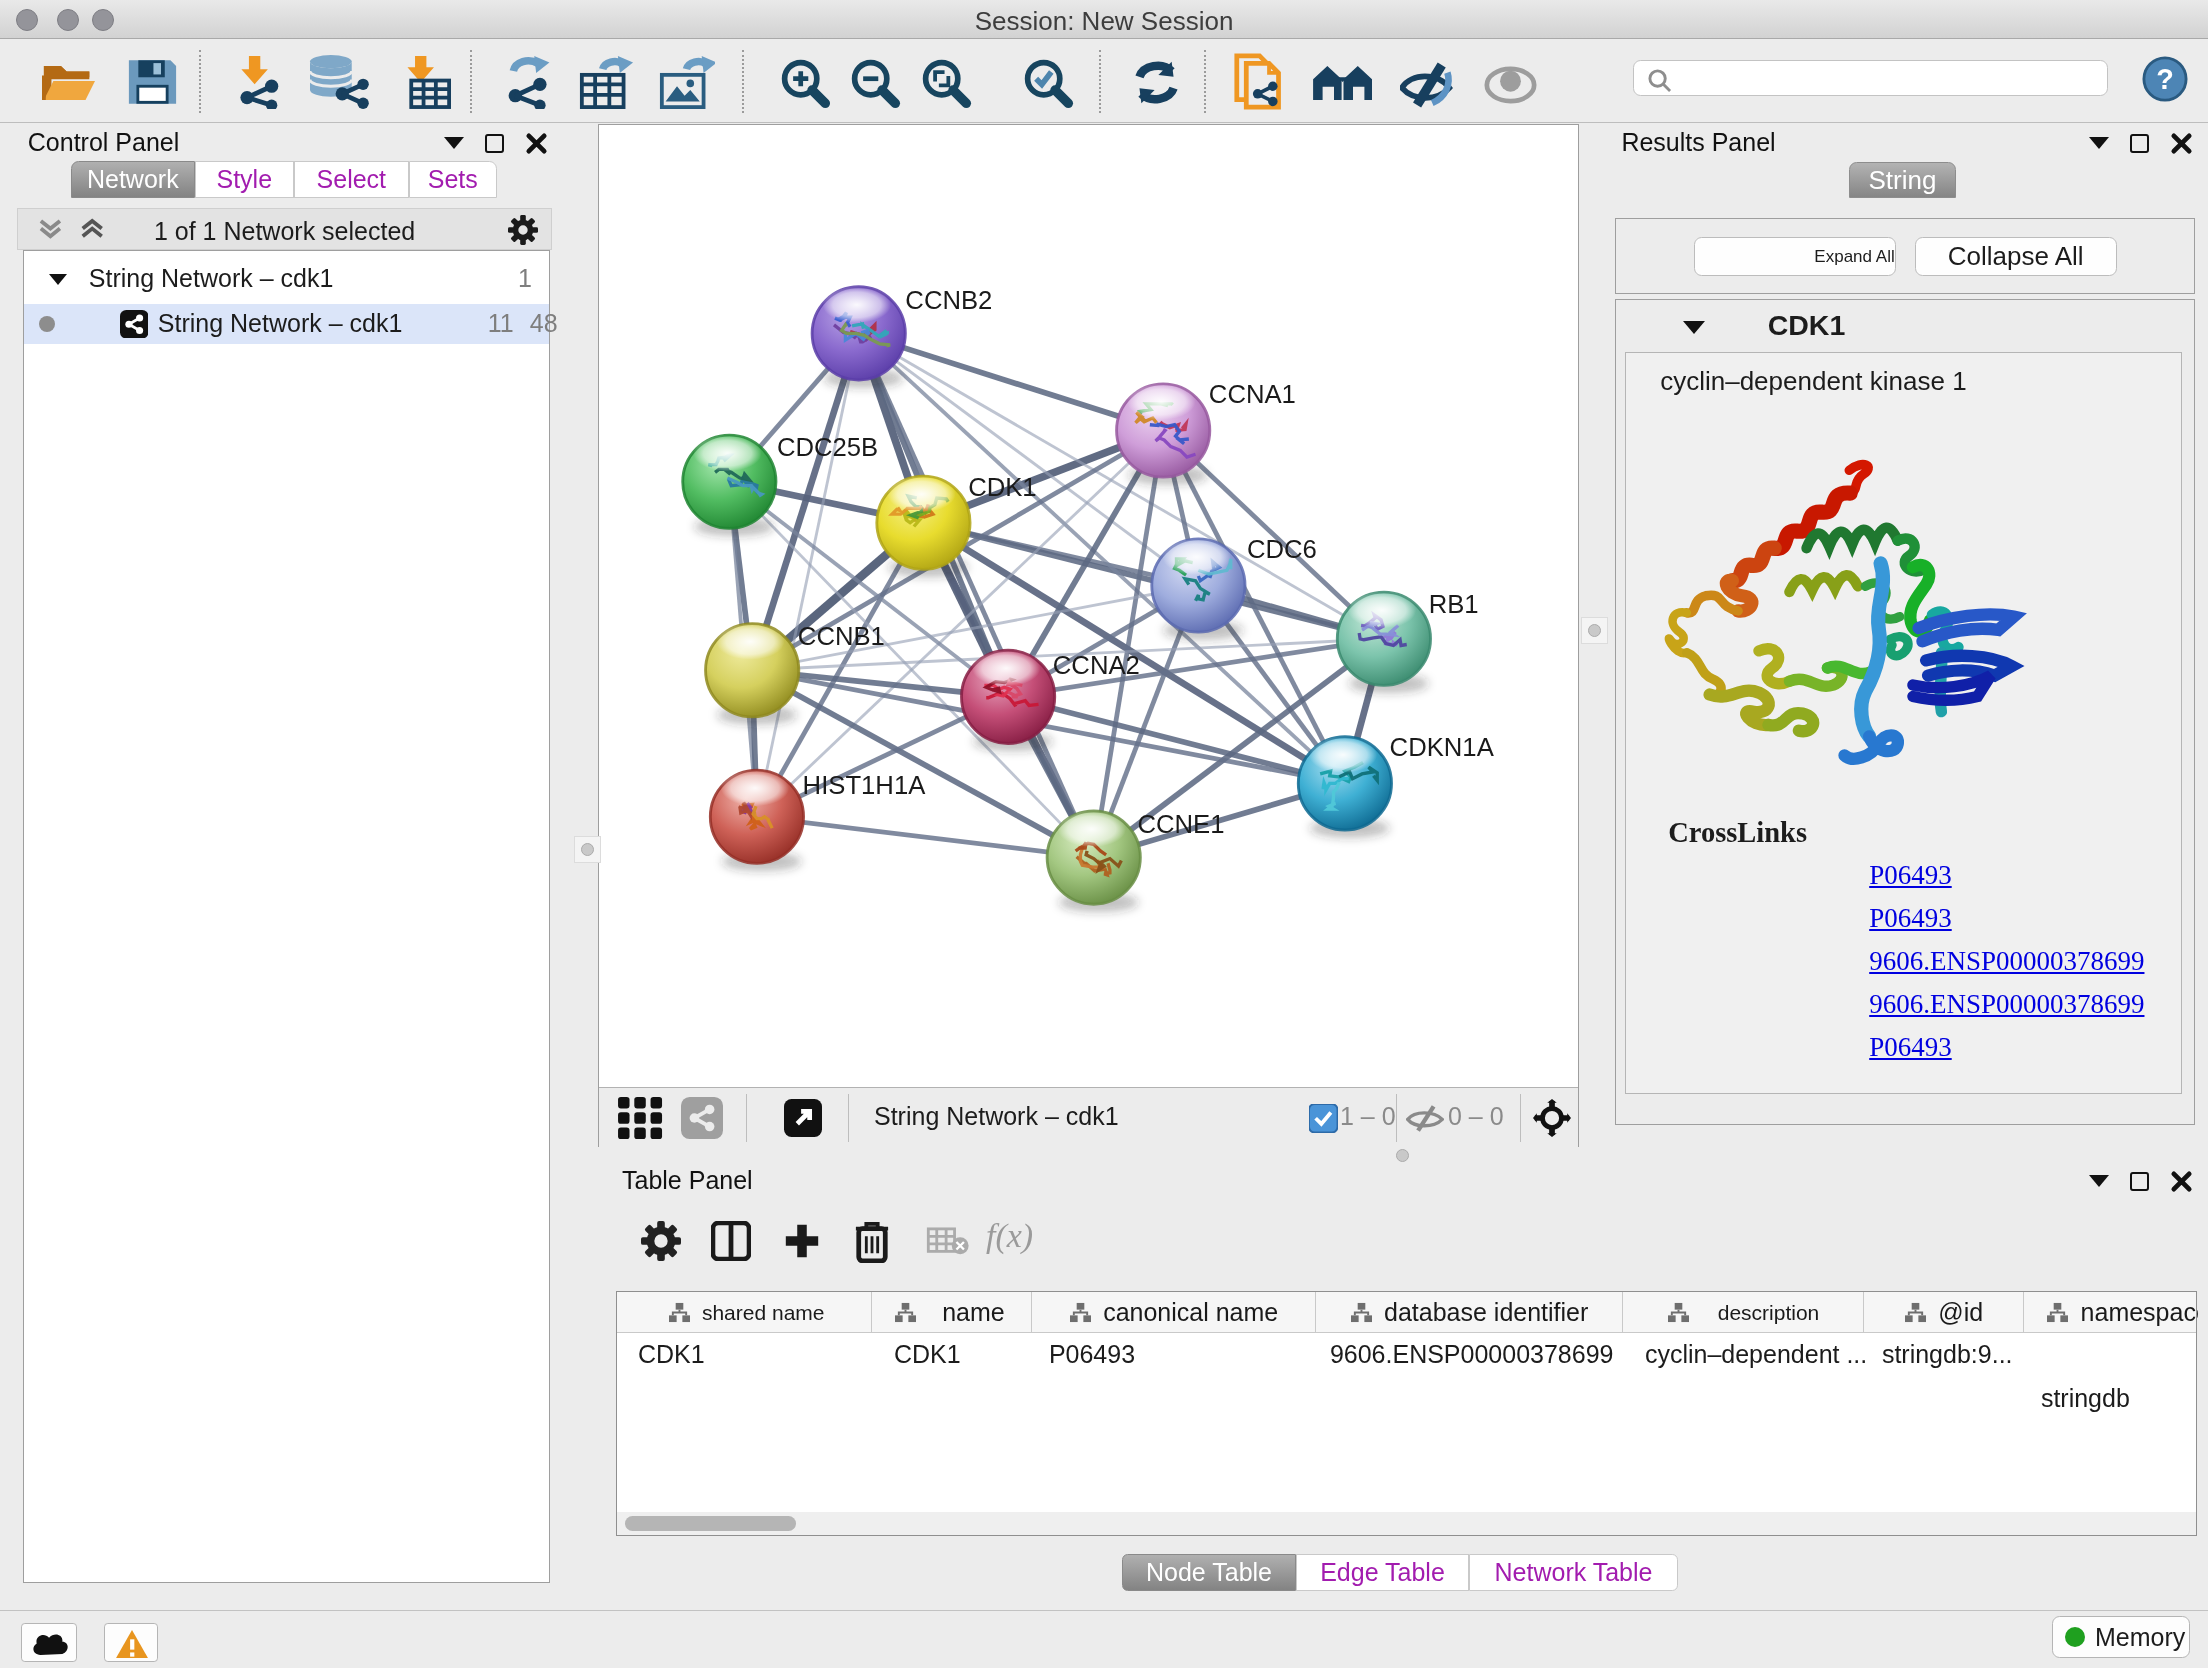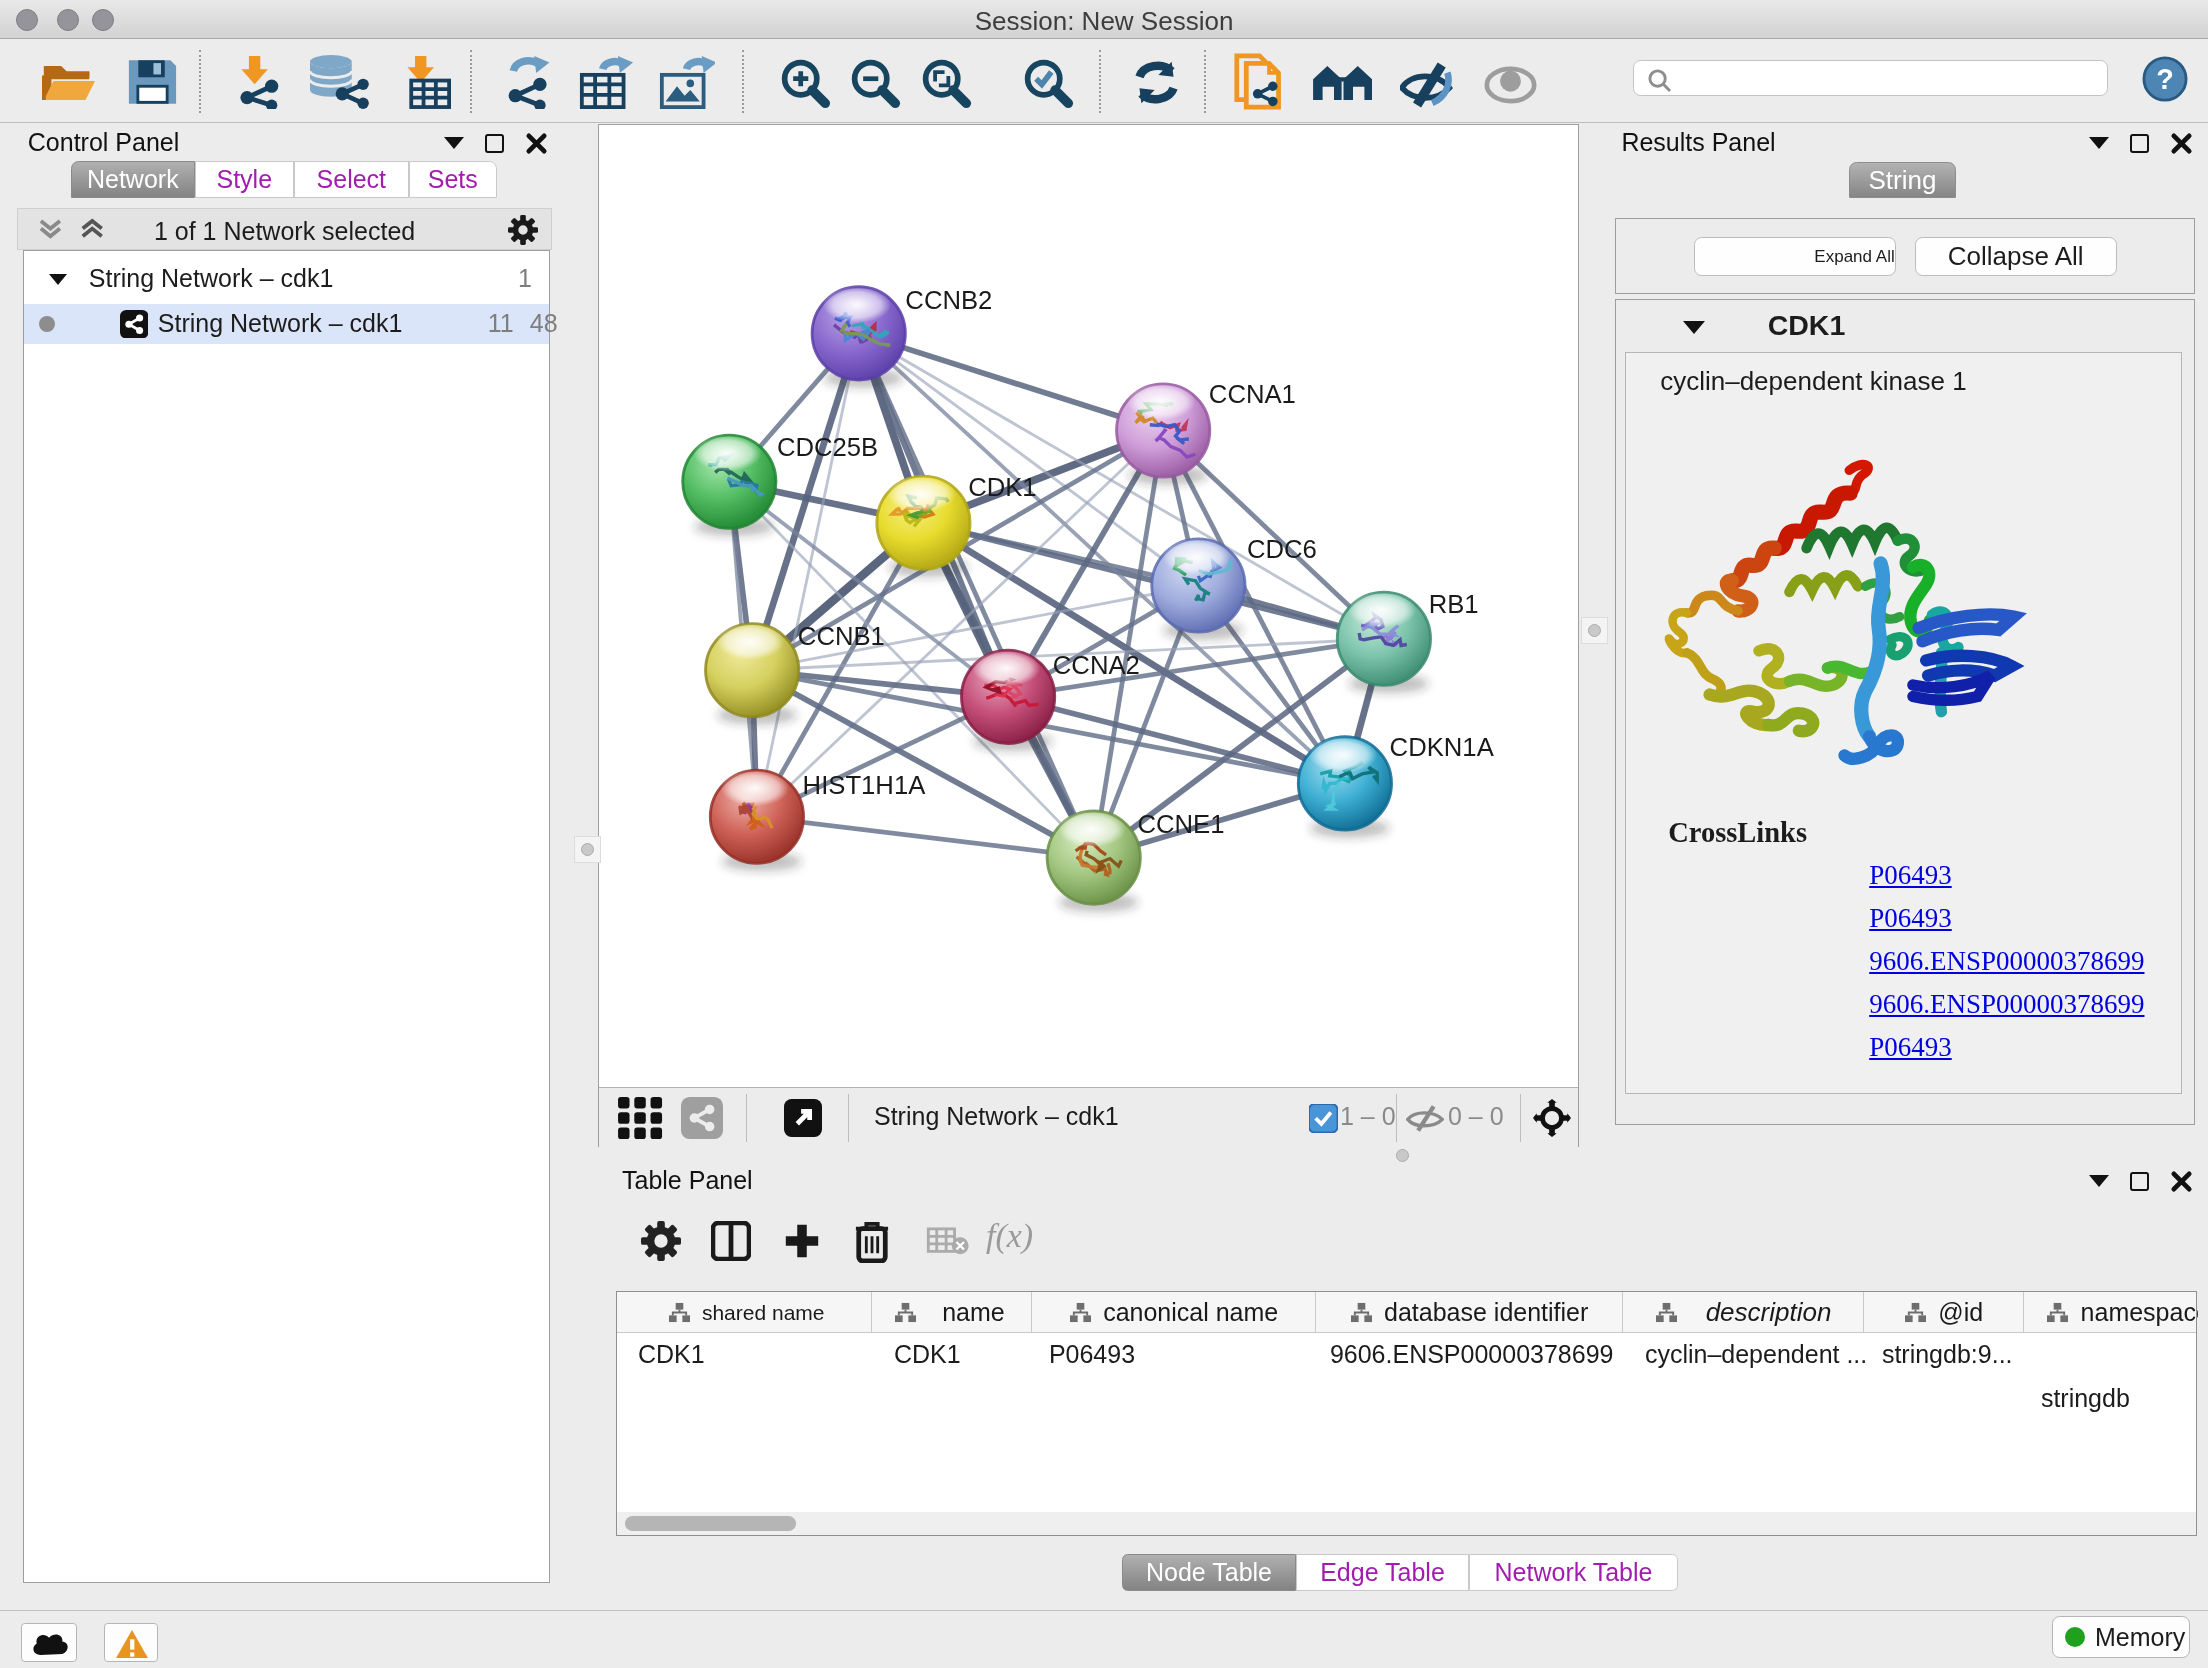--- a/index.html
+++ b/index.html
@@ -699,21 +699,21 @@
         </div>
       <div style="position:absolute;left:698px;top:0;width:307px;height:41px;border-left:1px solid #c9c9c9;display:flex;align-items:center;justify-content:center;gap:11.4px;font-size:25px;color:#1a1a1a;overflow:hidden;">
           <svg width="23" height="21" viewBox="0 0 24 22" style="flex:none">
             <rect x="8" y="1" width="8" height="7" fill="#6e6e6e"></rect>
             <rect x="1" y="14" width="8" height="7" fill="#6e6e6e"></rect>
             <rect x="15" y="14" width="8" height="7" fill="#6e6e6e"></rect>
             <path d="M12 8 L12 11 M5 14 L5 11 L19 11 L19 14" stroke="#6e6e6e" stroke-width="2" fill="none"></path>
           </svg>
           <span>database identifier</span>
         </div>
-      <div style="position:absolute;left:1005px;top:0;width:241px;height:41px;border-left:1px solid #c9c9c9;display:flex;align-items:center;justify-content:center;gap:28px;font-size:26px;color:#1a1a1a;overflow:hidden;font-style:italic;">
+      <div style="position:absolute;left:1005px;top:0;width:241px;height:41px;border-left:1px solid #c9c9c9;display:flex;align-items:center;justify-content:center;gap:28px;font-size:21px;color:#1a1a1a;overflow:hidden;">
           <svg width="23" height="21" viewBox="0 0 24 22" style="flex:none">
             <rect x="8" y="1" width="8" height="7" fill="#6e6e6e"></rect>
             <rect x="1" y="14" width="8" height="7" fill="#6e6e6e"></rect>
             <rect x="15" y="14" width="8" height="7" fill="#6e6e6e"></rect>
             <path d="M12 8 L12 11 M5 14 L5 11 L19 11 L19 14" stroke="#6e6e6e" stroke-width="2" fill="none"></path>
           </svg>
           <span>description</span>
         </div>
       <div style="position:absolute;left:1246px;top:0;width:160px;height:41px;border-left:1px solid #c9c9c9;display:flex;align-items:center;justify-content:center;gap:11.4px;font-size:25px;color:#1a1a1a;overflow:hidden;">
           <svg width="23" height="21" viewBox="0 0 24 22" style="flex:none">

